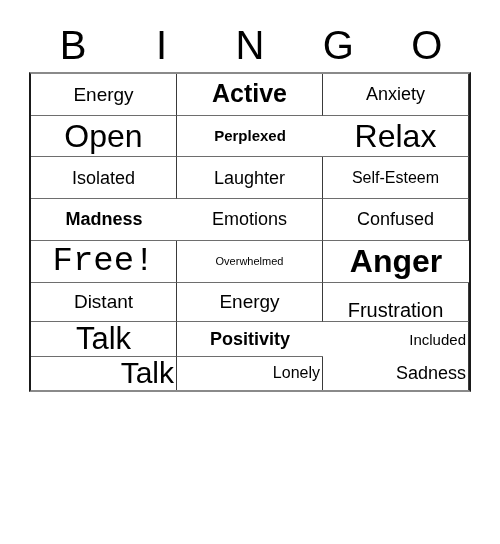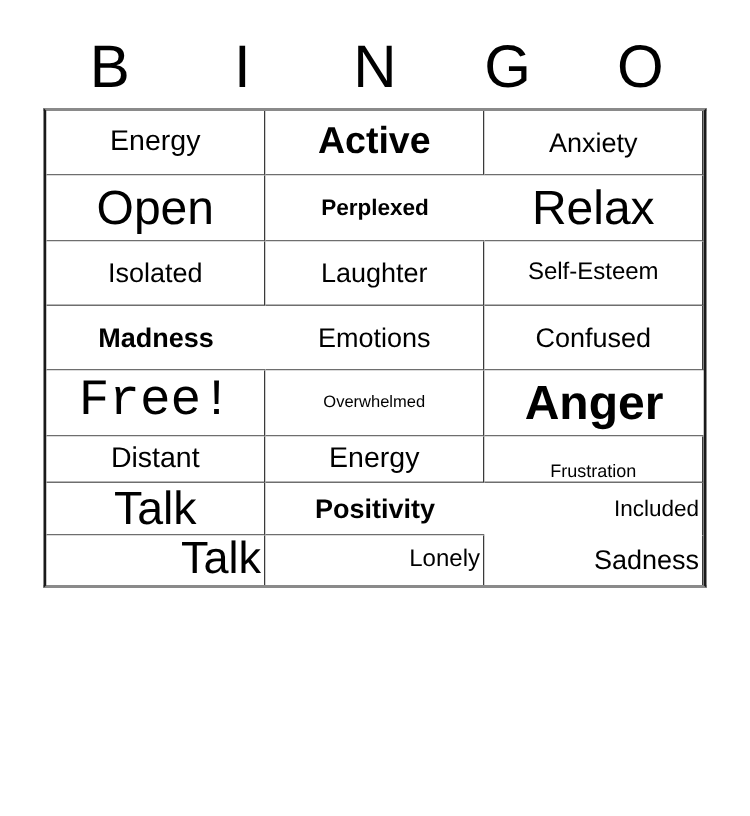--- a/index.html
+++ b/index.html
@@ -88,21 +88,21 @@
     display: block;
     line-height: 1.03;
     white-space: normal;
     word-break: normal;
     color: #000000;
   }
 
   
   .t-xs  { font-size: 11px; }
   .t-sm  { font-size: 15px; }
-  .t-smd { font-size: 12px; margin-top: 16px; }
+  .t-smd { font-size: 20px; margin-top: 16px; }
   .t-md  { font-size: 18px; }
   .t-mdl { font-size: 19px; }
   .t-lg  { font-size: 16px; }
   .t-xl  { font-size: 25px; font-weight: bold; }
   .t-2xl { font-size: 32px; }
   .t-3xl { font-size: 30px; }
   .t-4xl { font-size: 31px; text-align: center; }
   .t-5xl { font-size: 34px; font-family: Liberation Mono, monospace; }
 </style>
 </head>

